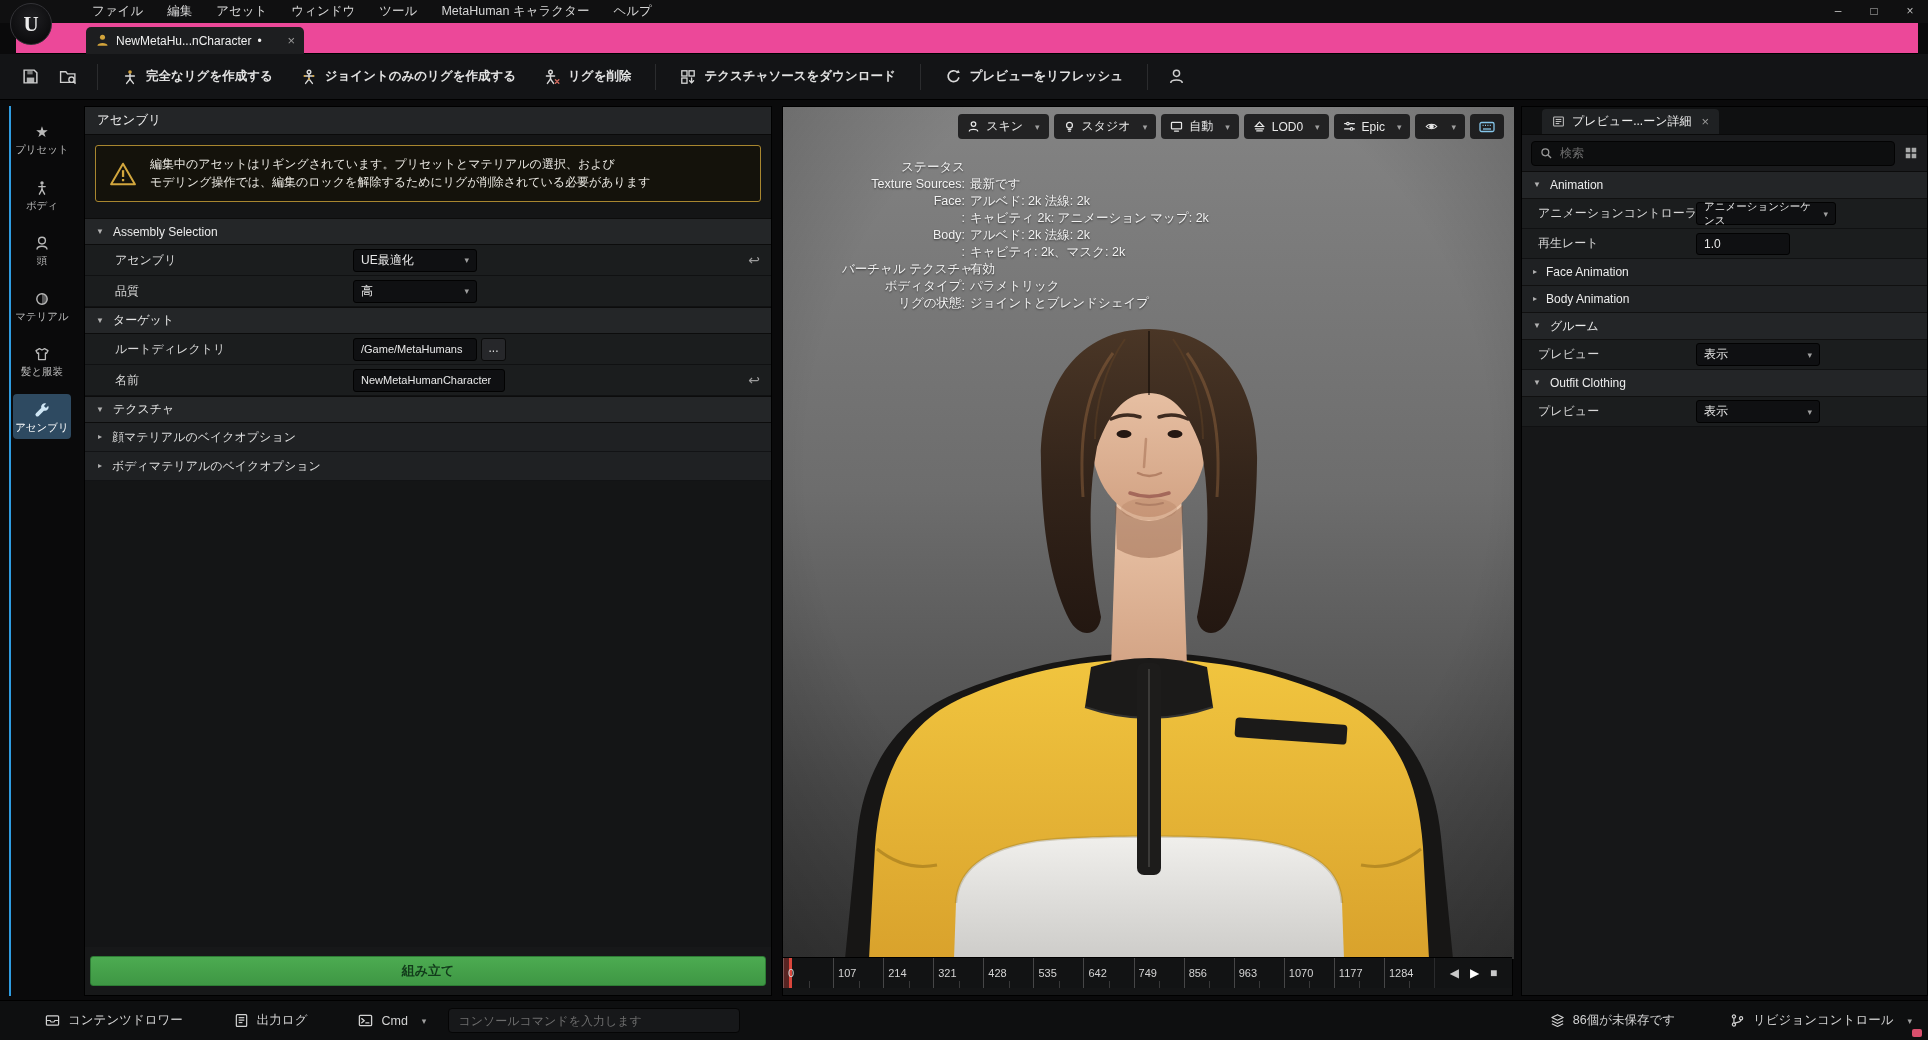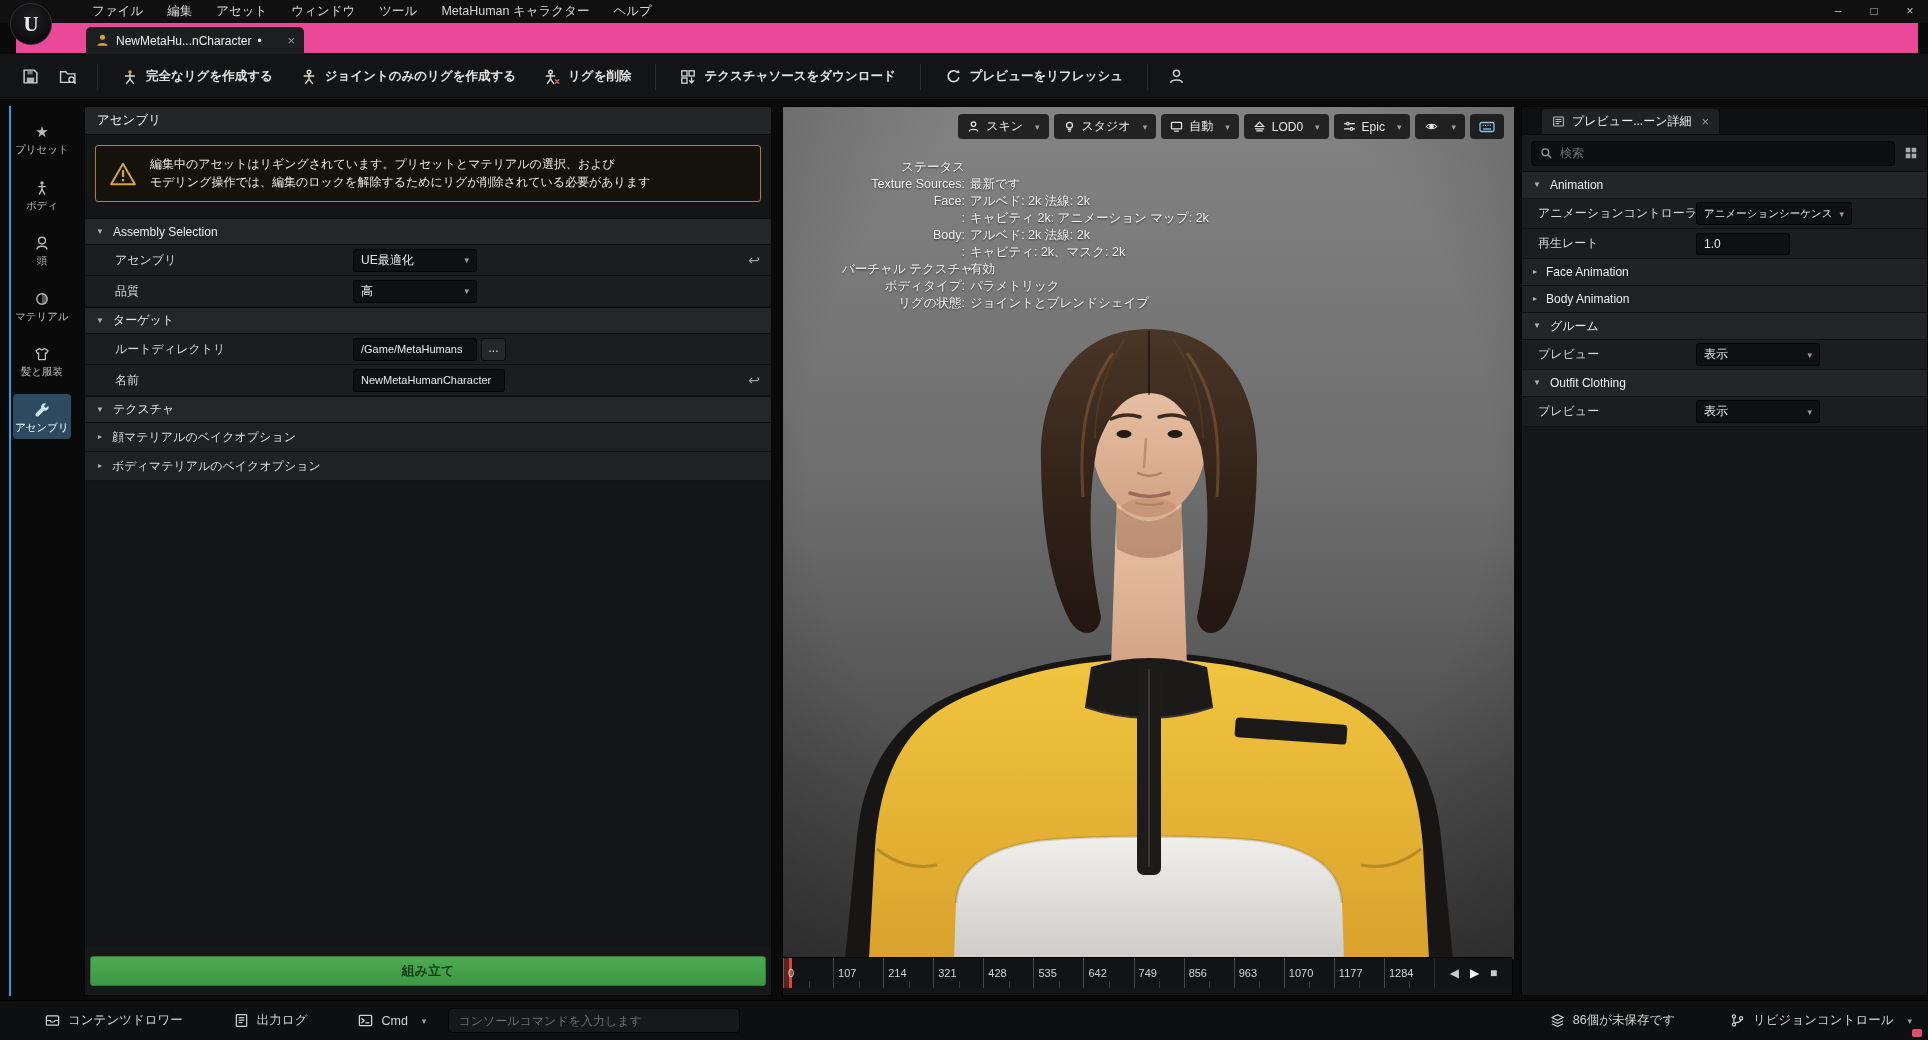--- a/index.html
+++ b/index.html
@@ -89,21 +89,21 @@
   .dt-close{color:#9a9a9a;font-size:13px;margin-left:3px;}
   .search-row{height:37px;display:flex;align-items:center;padding:0 9px;gap:9px;background:#1a1b1d;border-bottom:1px solid #0c0c0c;}
   .search-box{flex:1;height:25px;background:#0d0e0f;border:1px solid #030303;border-radius:4px;display:flex;align-items:center;padding:0 8px;gap:7px;}
   .search-box input{flex:1;background:transparent;border:none;outline:none;color:#ddd;font-size:12px;font-family:inherit;}
   input::placeholder{color:#6e6e6e;}
   .grid-btn{color:#c2c2c2;display:flex;}
   .dsec{height:27px;background:#232527;display:flex;align-items:center;gap:9px;padding:0 11px;font-size:12px;color:#ececec;border-bottom:1px solid #101010;}
   .dsec.collapsed{background:#1f2123;}
   .drow{height:30px;background:#1b1d1e;border-bottom:1px solid #101112;display:grid;grid-template-columns:174px 1fr;align-items:center;}
   .drow .plabel{padding-left:16px;}
-  .drow .dropdown{width:156px;font-size:10.5px;}
+  .drow .dropdown{width:140px;font-size:10.5px;}
   .ratefield{width:94px;height:22px;background:#0f1012;border:1px solid #020202;border-radius:3px;color:#e8e8e8;font-size:12px;padding:0 7px;font-family:inherit;outline:none;}
   
   .statusbar{position:absolute;left:0;right:0;bottom:0;height:40px;background:#0e0f10;border-top:1px solid #000;
     display:flex;align-items:center;padding:0 16px;gap:22px;}
   .sb-btn{display:flex;align-items:center;gap:8px;font-size:12.5px;color:#d2d2d2;white-space:nowrap;padding-left:29px;}
   .console{width:292px;height:25px;background:#17181a;border:1px solid #050505;border-radius:4px;display:flex;align-items:center;padding:0 9px;}
   .console input{flex:1;background:transparent;border:none;outline:none;color:#cfcfcf;font-size:12px;font-family:inherit;}
   .sb-right{margin-left:auto;display:flex;align-items:flex-start;gap:26px;}
   .alert-dot{position:absolute;right:6px;bottom:3px;width:10px;height:8px;border-radius:2px;background:#d94f6d;}
 </style>

